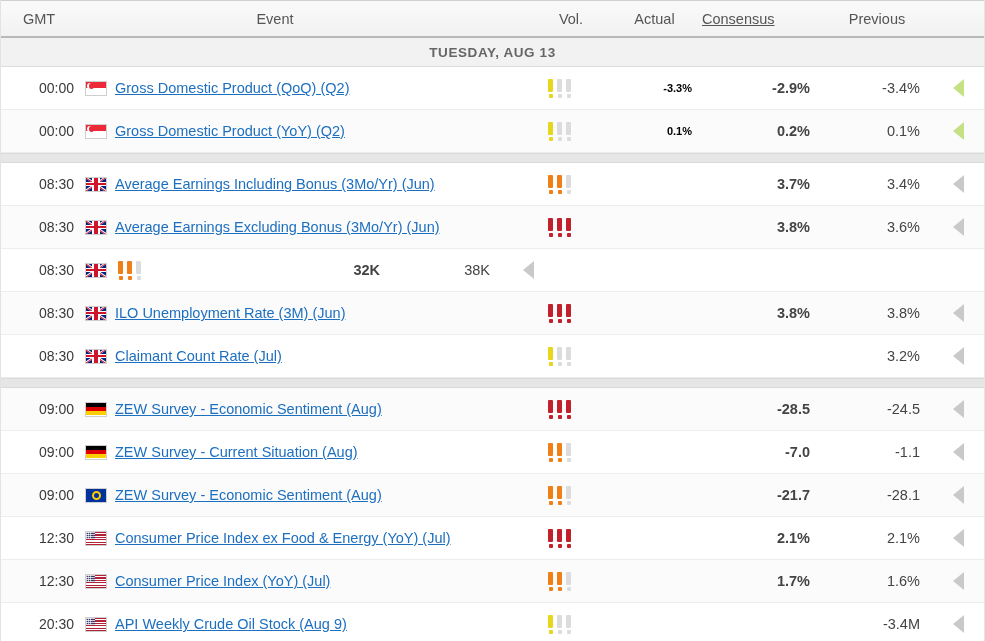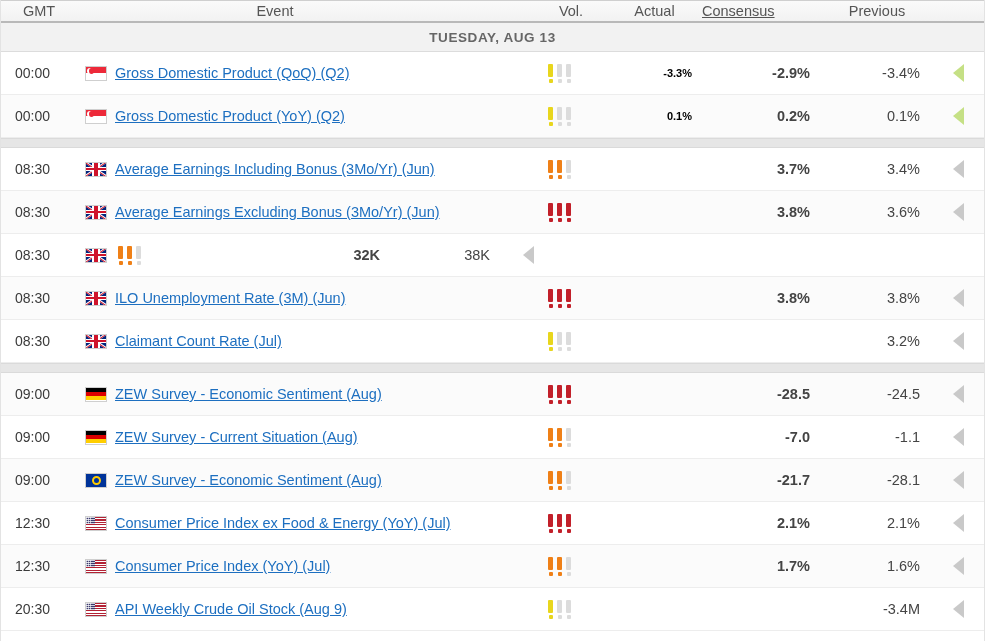--- a/index.html
+++ b/index.html
@@ -17,21 +17,21 @@
     width: 985px;
     height: 641px;
     border-left: 1px solid #e3e3e3;
     border-right: 1px solid #e3e3e3;
     background: #fff;
     position: relative;
   }
 
   
   .cal-header {
-    height: 23px;
+    height: 38px;
     background: linear-gradient(to bottom, #fafafa 0%, #f2f2f2 100%);
     border-top: 1px solid #cfcfcf;
     border-bottom: 2px solid #b9b9b9;
     display: flex;
     align-items: center;
     font-size: 14.5px;
     color: #555555;
     font-weight: 400;
   }
   .h-time   { width: 84px; padding-left: 22px; text-align: left; }
@@ -71,21 +71,21 @@
     align-items: center;
     border-bottom: 1px solid #ededed;
     background: #ffffff;
     font-size: 14.5px;
     color: #444444;
   }
   .row.alt { background: #fbfbfb; }
 
   .c-time {
     width: 84px;
-    padding-left: 14px;
+    padding-left: 38px;
     color: #3a3a3a;
     font-size: 14px;
     white-space: nowrap;
   }
   .c-flag {
     width: 30px;
     display: flex;
     align-items: center;
     justify-content: flex-start;
   }

